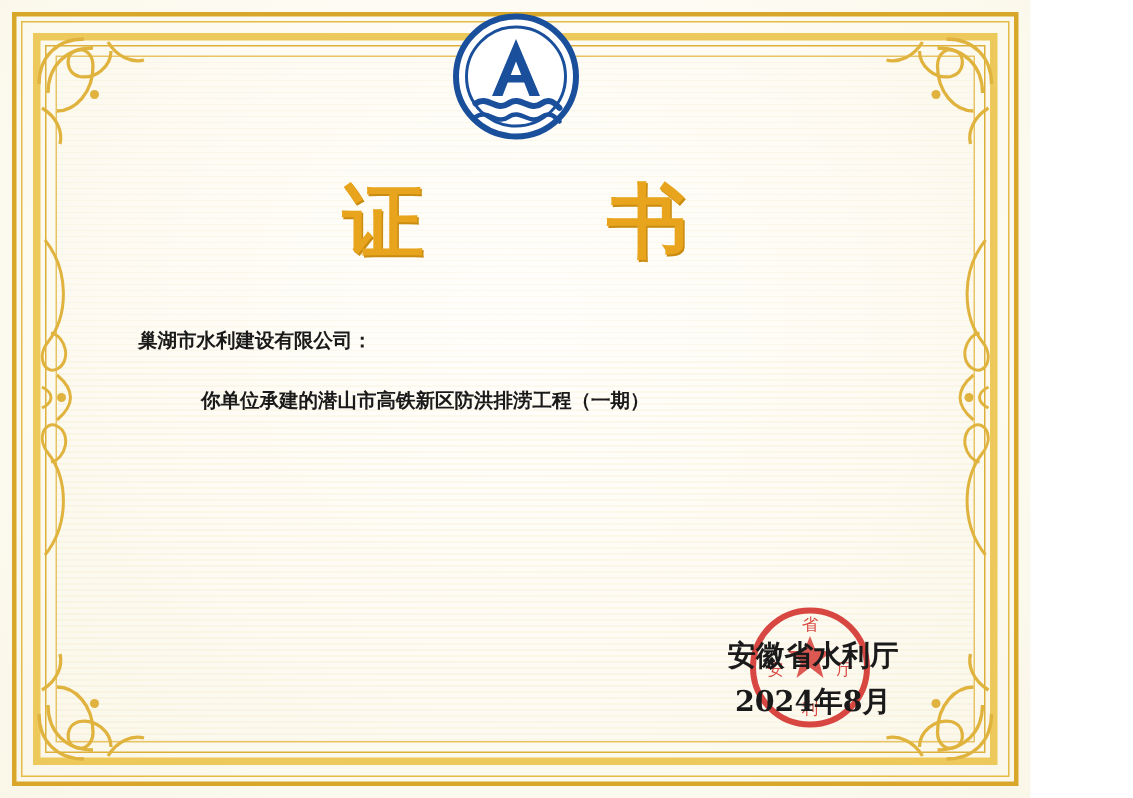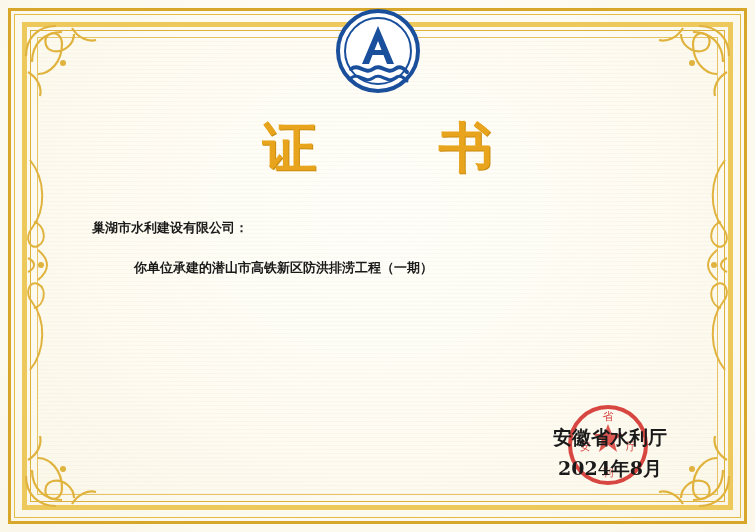--- a/index.html
+++ b/index.html
@@ -9,21 +9,21 @@
   body {
     width: 755px;
     height: 532px;
     background: #ffffff;
     font-family: "Liberation Serif", serif;
     overflow: hidden;
   }
 
   .certificate {
     position: relative;
-    width: 755px;
+    width: 687px;
     height: 532px;
     box-sizing: border-box;
     background:
       radial-gradient(ellipse at 50% 40%, #fffefb 0%, #fdfbf2 55%, #faf6e8 100%);
     overflow: hidden;
   }
 
   
   .border-outer {
     position: absolute;

